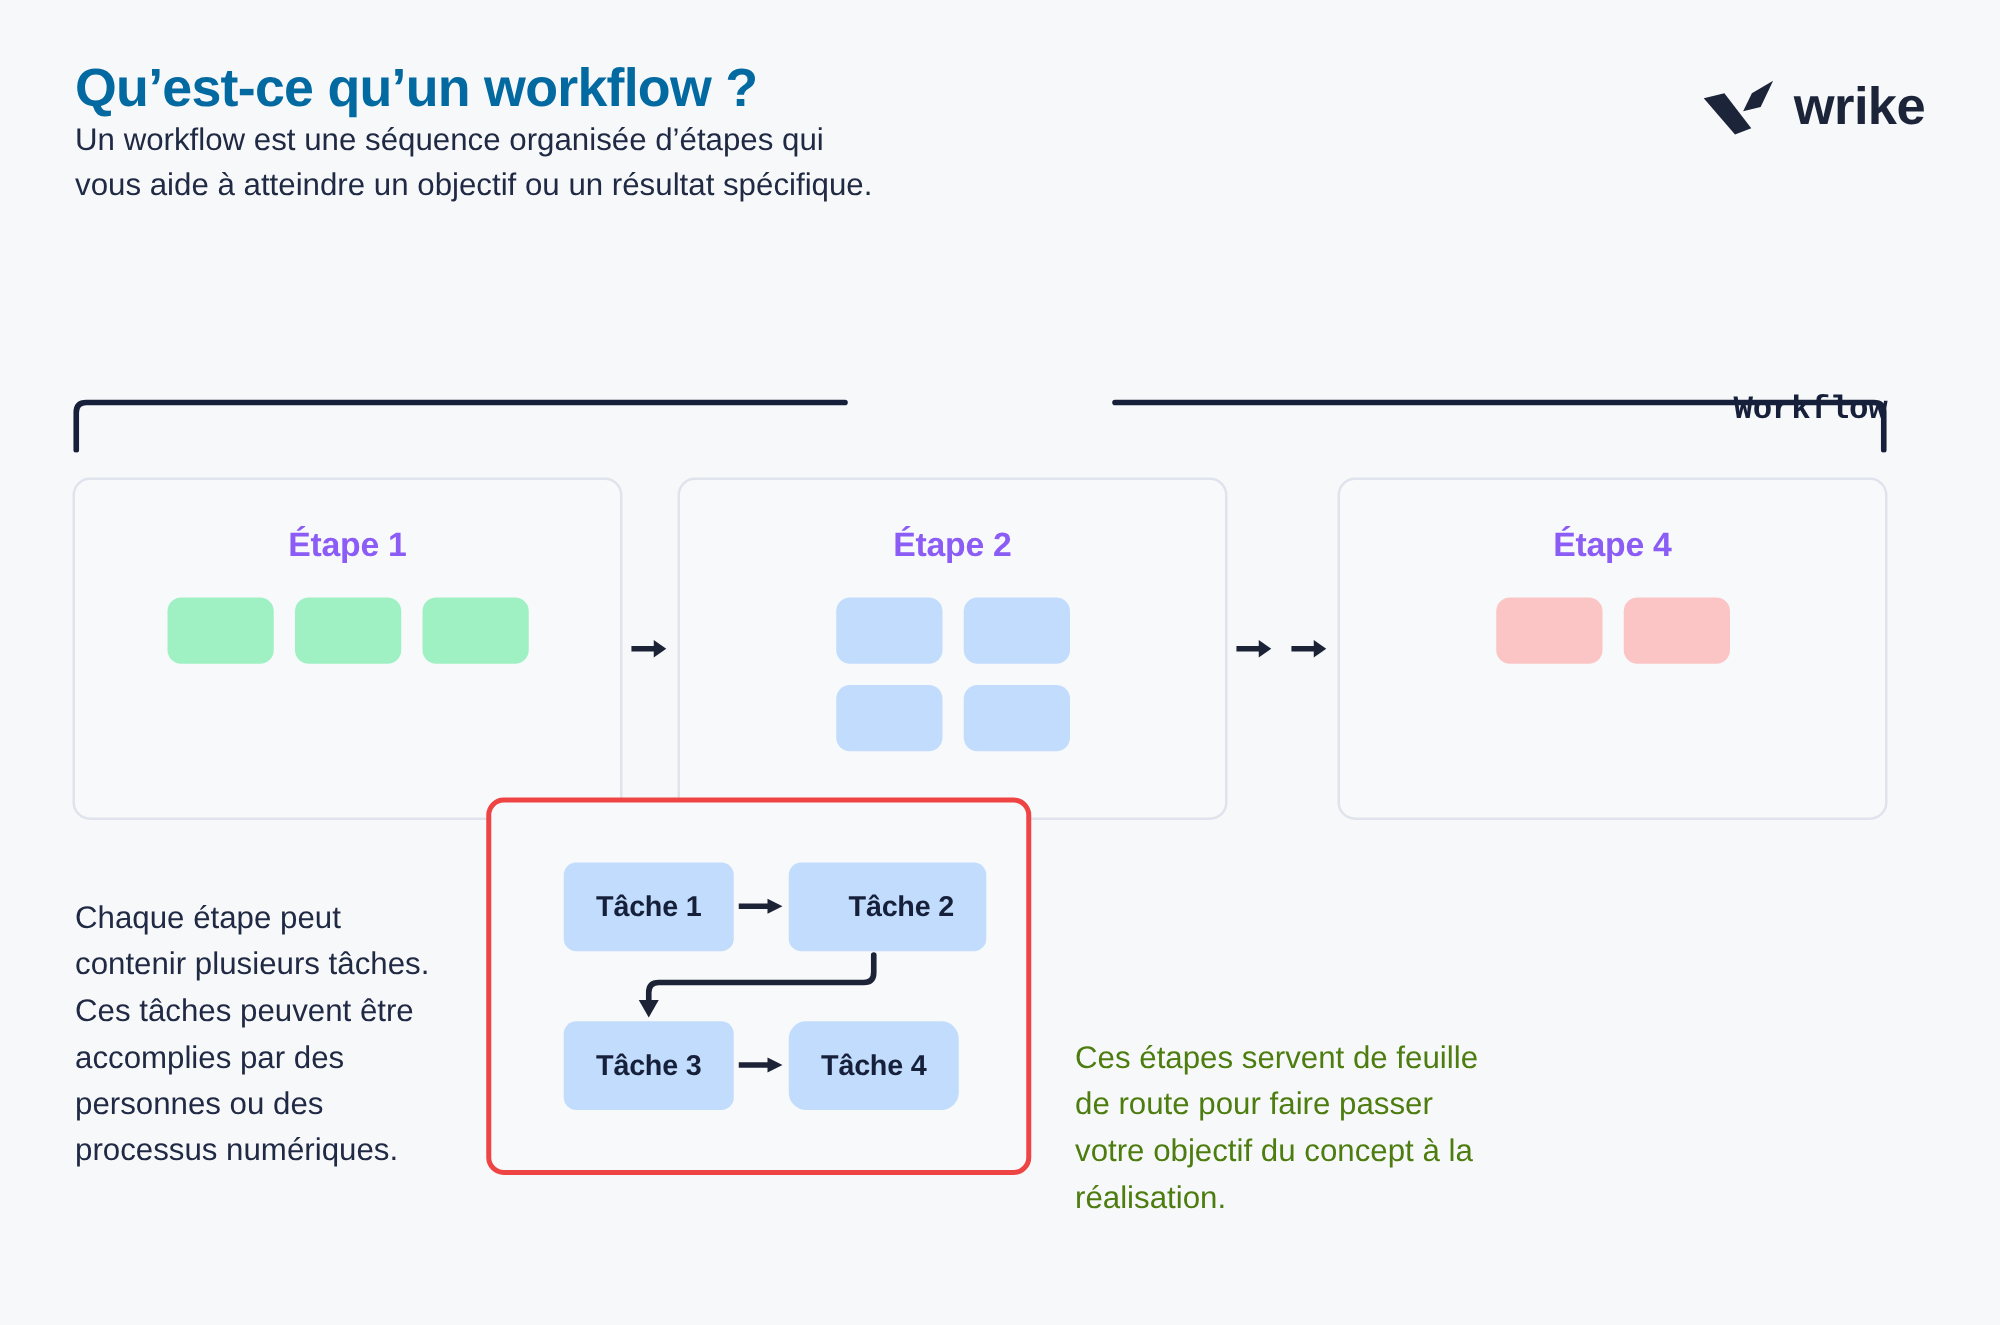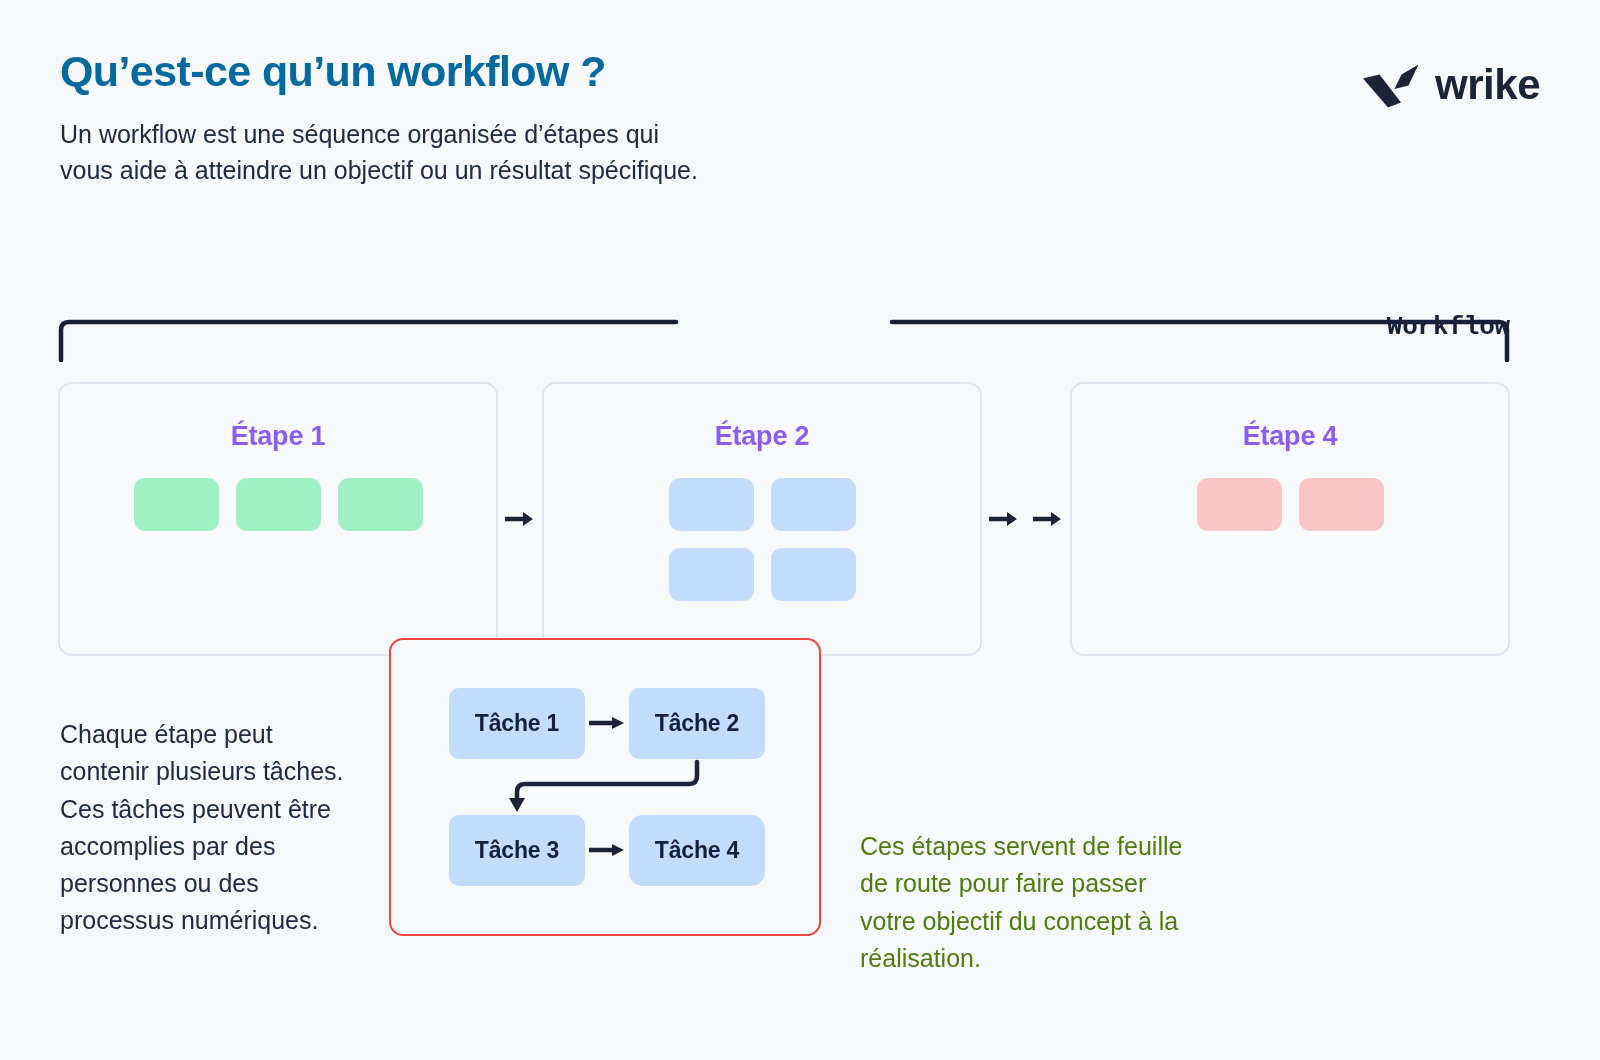--- a/index.html
+++ b/index.html
@@ -26,21 +26,20 @@
   }
   #page-title {
     font-size: 43px;
     font-weight: 700;
     letter-spacing: -0.6px;
     color: #0369a1;
     margin: 0;
     line-height: 1.1;
   }
   #subtitle {
-    margin-top: 22px;
     font-size: 25px;
     line-height: 1.42;
     color: #212a44;
     font-weight: 400;
     max-width: 830px;
     white-space: pre-line;
   }
 
   
   #logo {
@@ -141,21 +140,21 @@
   }
 
   
   #task-panel {
     position: absolute;
     left: 389px;
     top: 638px;
     width: 428px;
     height: 294px;
     background: #f8f9fb;
-    border: 2px solid #ef4444;
+    border: 4px solid #ef4444;
     border-radius: 14px;
     z-index: 5;
   }
   #task-grid {
     position: absolute;
     left: 58px;
     top: 48px;
     width: 316px;
     height: 198px;
   }
@@ -167,21 +166,21 @@
     border-radius: 10px;
     display: flex;
     align-items: center;
     justify-content: center;
     font-size: 23px;
     font-weight: 700;
     color: #16203a;
     letter-spacing: -0.2px;
   }
   #task-1 { left: 0;    top: 0; }
-  #task-2 { left: 180px; top: 0; }
+  #task-2 { left: 180px; top: 0; padding-left: 22px; }
   #task-3 { left: 0;    top: 127px; }
   #task-4 { left: 180px; top: 127px; border-radius: 14px; }
   #task-links {
     position: absolute;
     left: 0; top: 0;
     width: 316px; height: 198px;
     overflow: visible;
     pointer-events: none;
   }
 

